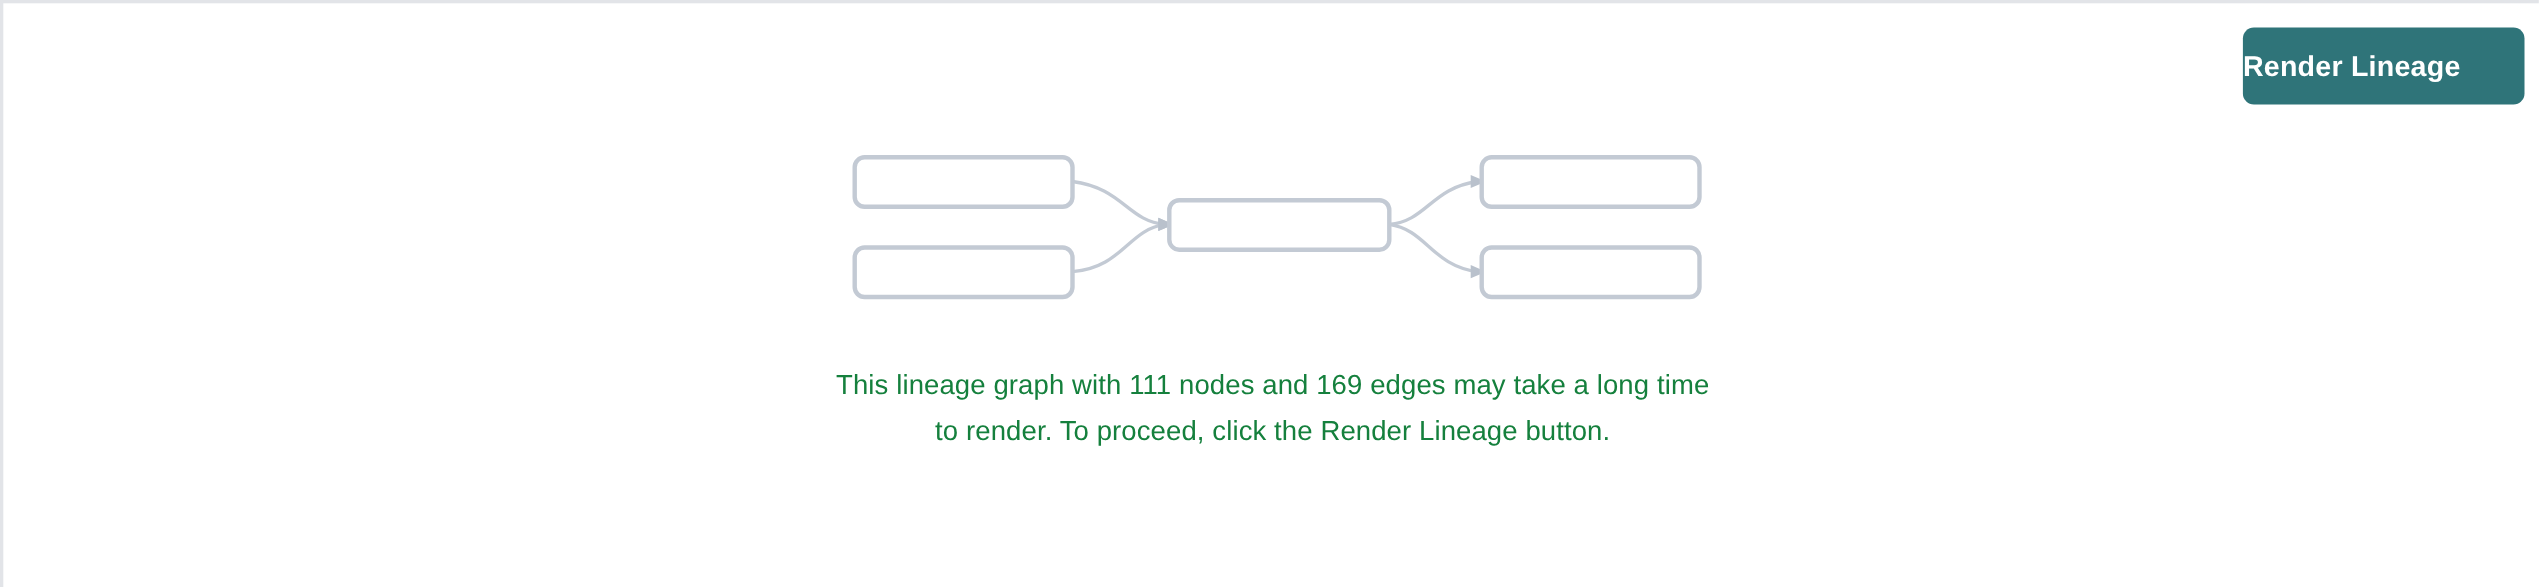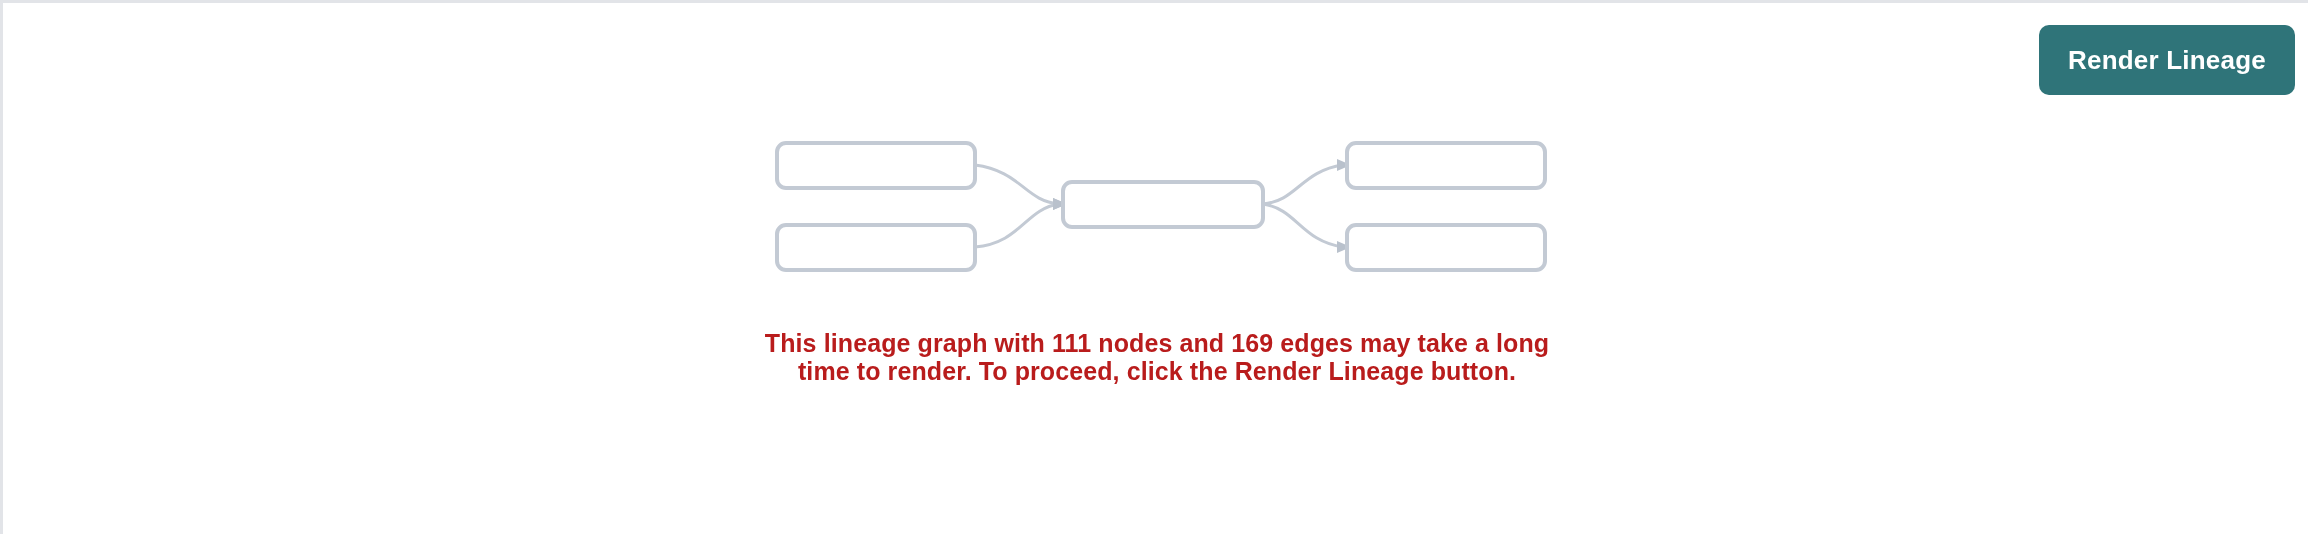--- a/index.html
+++ b/index.html
@@ -36,21 +36,20 @@
     color: #ffffff;
     border: none;
     border-radius: 10px;
     font-family: "Liberation Sans", sans-serif;
     font-size: 26px;
     font-weight: bold;
     letter-spacing: 0.2px;
     cursor: pointer;
     display: flex;
     align-items: center;
-    justify-content: center;
     padding: 0;
   }
 
   
   .graph-illustration {
     position: absolute;
     left: 760px;
     top: 128px;
     width: 800px;
     height: 150px;
@@ -75,25 +74,25 @@
     fill: #b9c1cc;
   }
 
   
   .message {
     position: absolute;
     left: 754px;
     top: 326px;
     width: 800px;
     text-align: center;
-    color: #b91c1c;
+    color: #15803d;
     font-family: "Liberation Sans", sans-serif;
     font-size: 25px;
-    font-weight: bold;
-    line-height: 28px;
+    font-weight: normal;
+    line-height: 42px;
     letter-spacing: 0.1px;
   }
 </style>
 </head>
 <body>
 
 <div class="panel">
 
   <button class="render-button">
     <span>Render Lineage</span>

